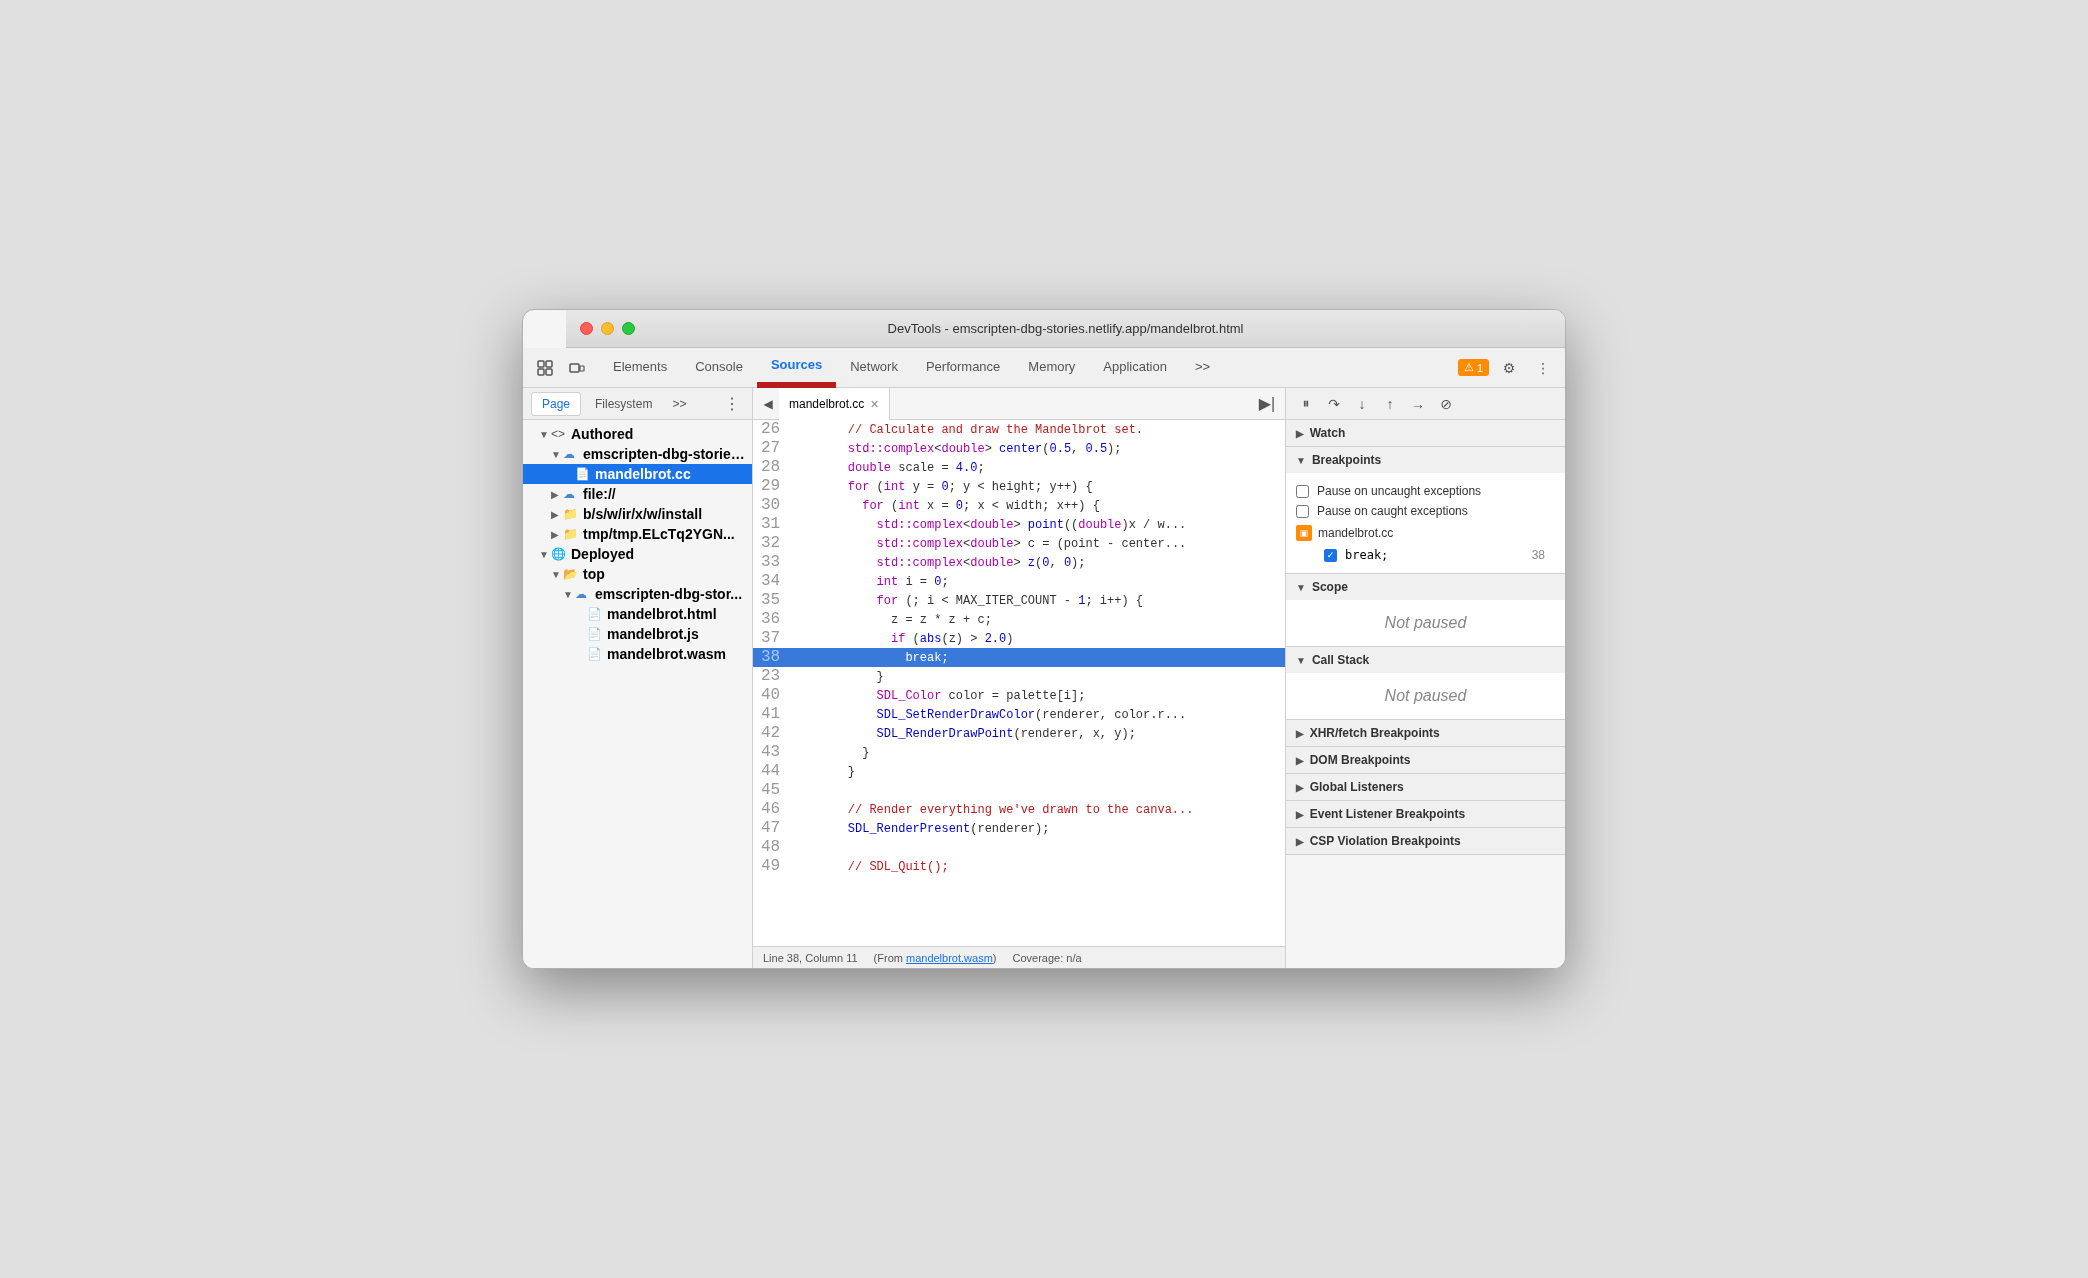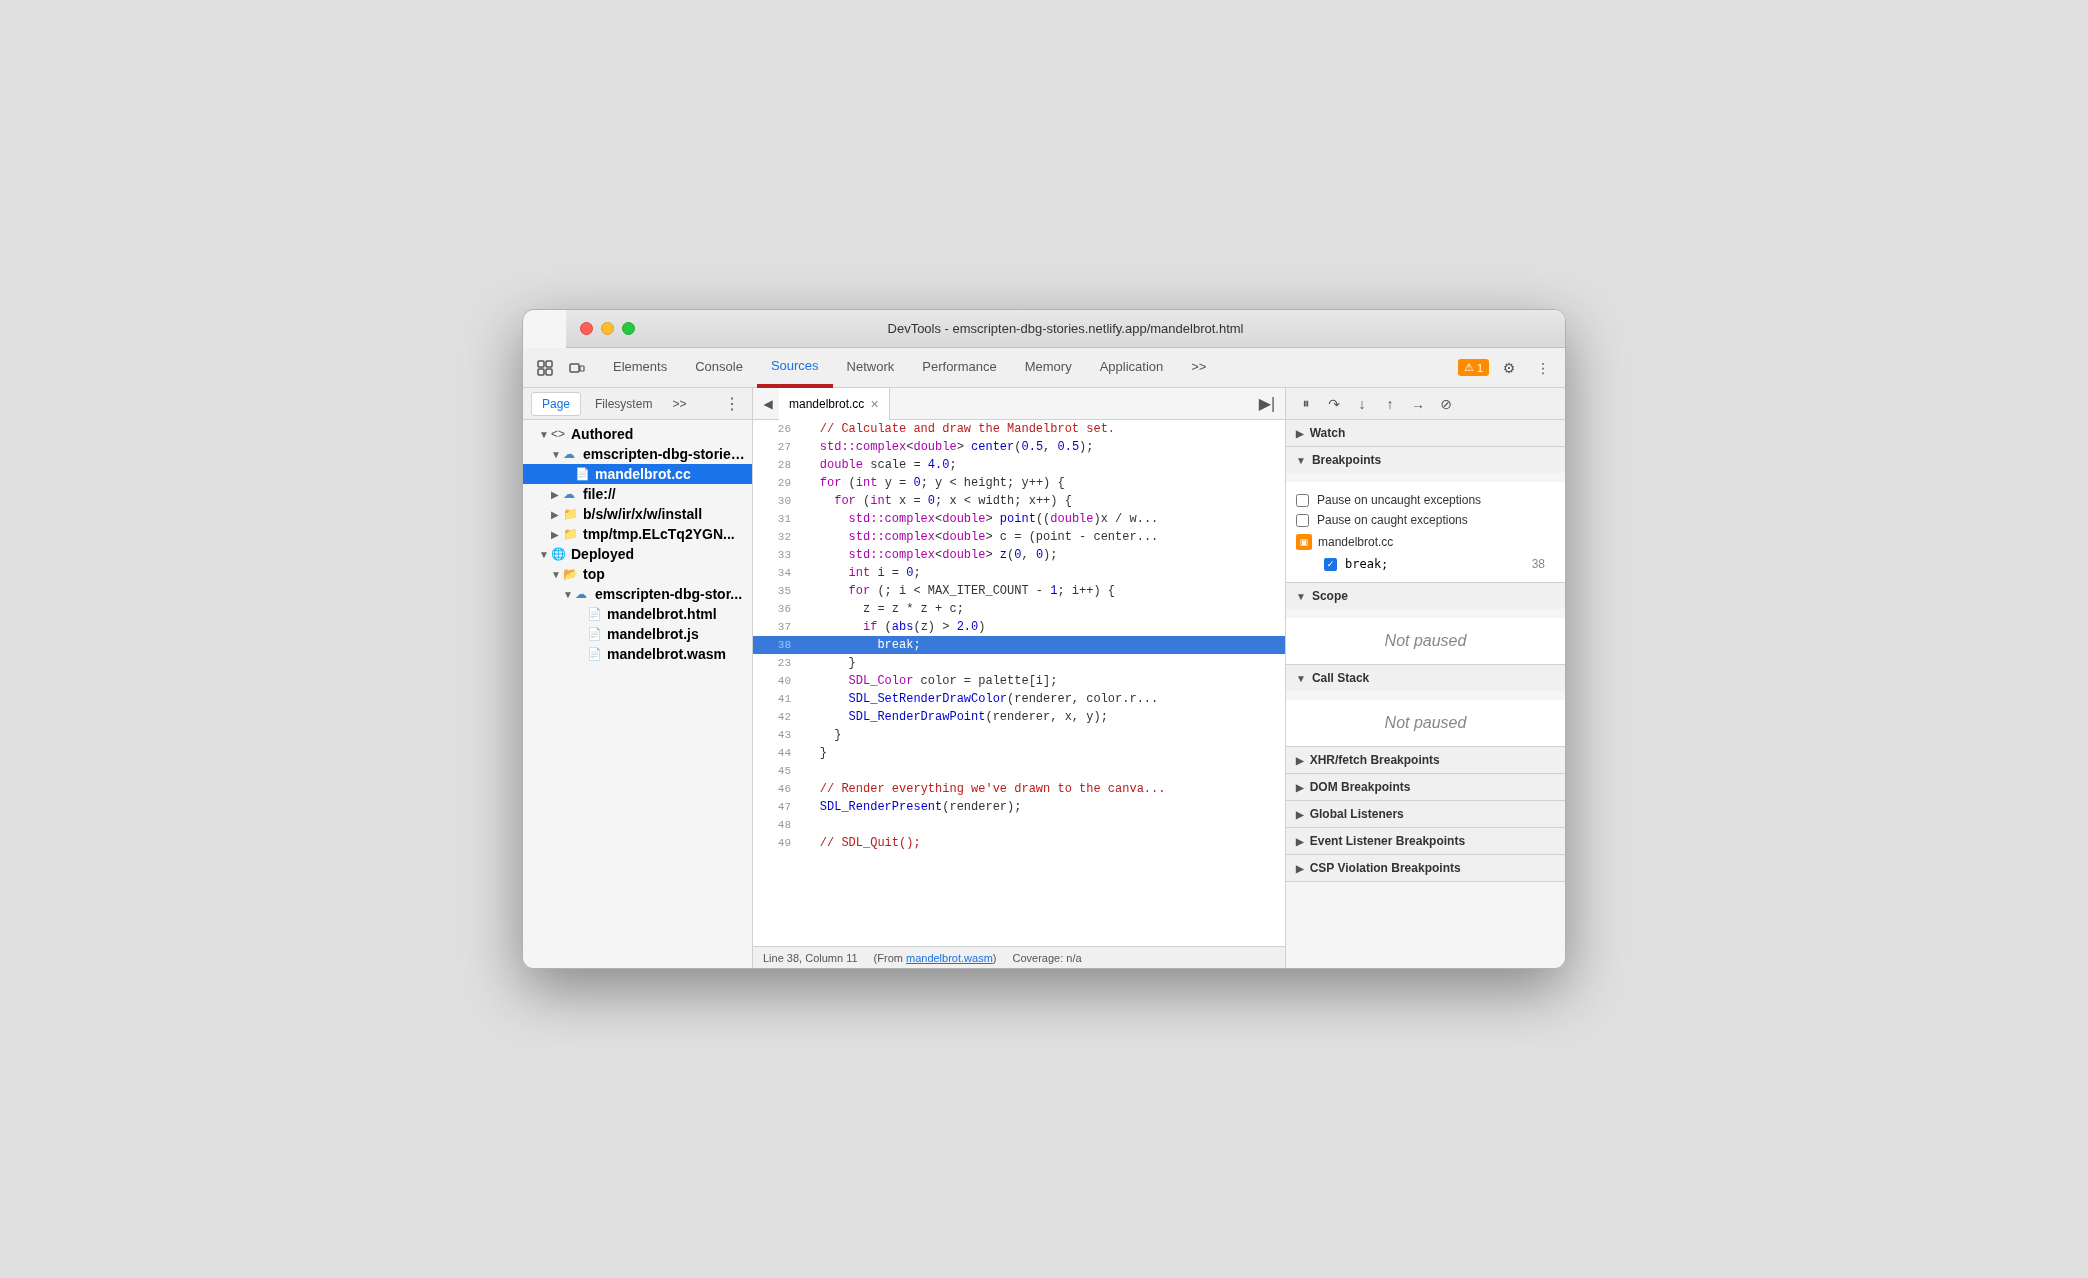--- a/index.html
+++ b/index.html
@@ -85,21 +85,22 @@
       display: flex;
       align-items: center;
       font-size: 13px;
       color: #555;
       cursor: pointer;
       border-bottom: 2px solid transparent;
       white-space: nowrap;
     }
     .toolbar-tab.active {
       color: #1a73e8;
-      border-bottom: 4px solid #b91c1c;
+      border-bottom: 6px solid #b91c1c;
+      font-weight: bold;
     }
     .toolbar-spacer { flex: 1; }
     .toolbar-right {
       display: flex;
       align-items: center;
       gap: 6px;
     }
     .warning-badge {
       background: #ff8c00;
       color: white;
@@ -263,24 +264,23 @@
       padding: 0 8px;
       min-height: 18px;
     }
     .code-line.highlighted { background: #3879d9; }
     .code-line.highlighted .line-num { color: #9ec8ff; }
     .code-line.highlighted .code-text { color: white !important; }
     .line-num {
       width: 30px;
       min-width: 30px;
       color: #999;
-      text-align: right;
-      margin-right: 0;
+      margin-right: 28px;
       user-select: none;
-      font-size: 11px;
+      font-size: 16px;
     }
     .code-text {
       white-space: pre;
       color: #333;
     }
     
     .kw { color: #aa00aa; }
     .cm { color: #b91c1c; }
     .fn { color: #0000cc; }
     .num { color: #0000cc; }
@@ -347,21 +347,20 @@
     }
     .panel-arrow {
       margin-right: 6px;
       font-size: 10px;
       color: #555;
     }
     .panel-content {
       background: white;
       padding: 8px 10px;
       font-size: 12px;
-      margin-top: 9px;
     }
     .checkbox-row {
       display: flex;
       align-items: center;
       gap: 8px;
       padding: 3px 0;
       font-size: 12px;
       color: #333;
     }
     .checkbox-row input[type="checkbox"] { width: 13px; height: 13px; }

